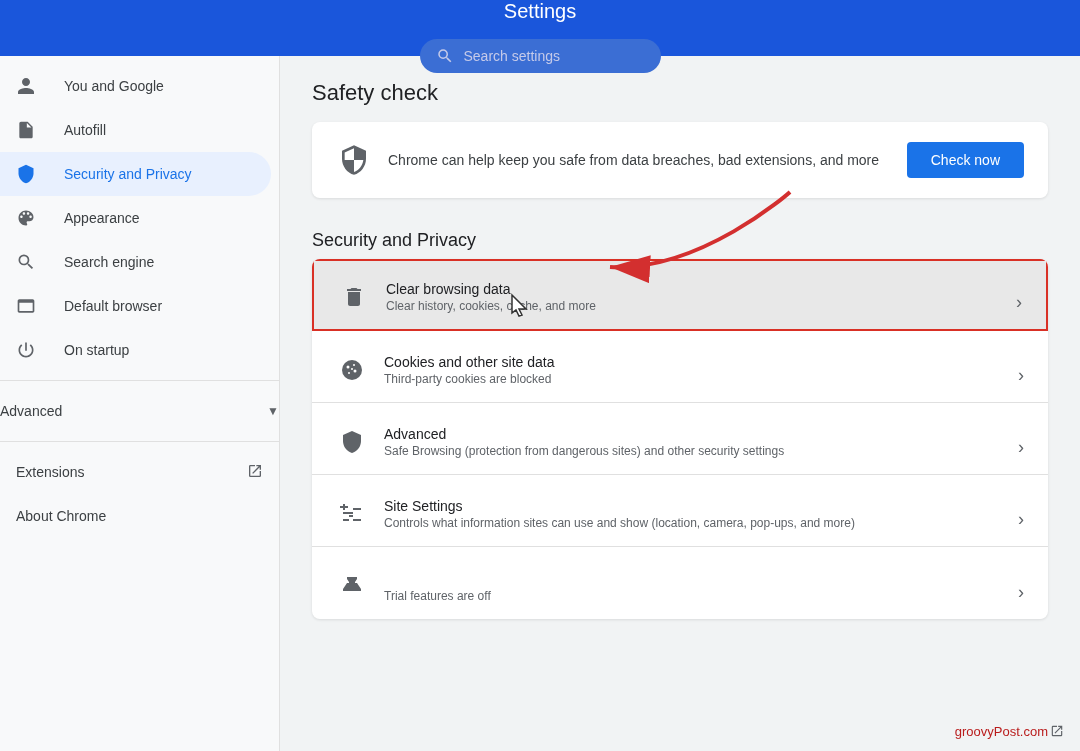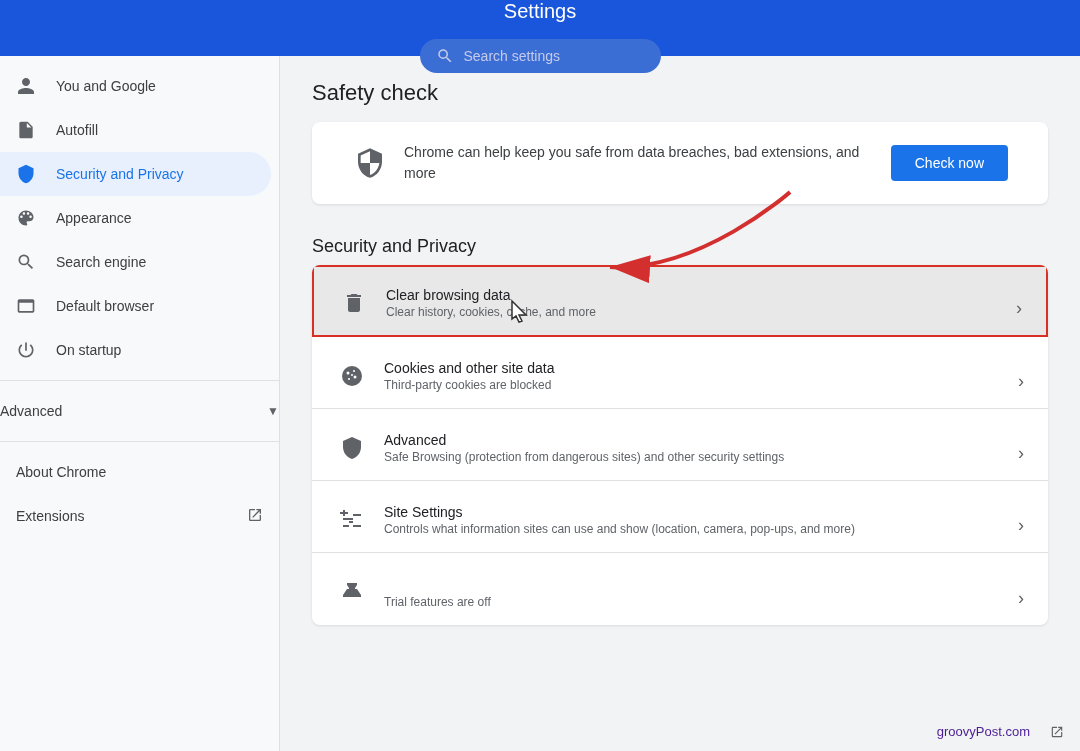--- a/index.html
+++ b/index.html
@@ -51,21 +51,21 @@
       background: #f8f9fa;
       flex-shrink: 0;
       overflow-y: auto;
       padding: 8px 0;
       border-right: 1px solid #e0e0e0;
     }
     .sidebar-item {
       display: flex;
       align-items: center;
       padding: 10px 16px;
-      gap: 20px;
+      gap: 28px;
       cursor: pointer;
       border-radius: 0 24px 24px 0;
       margin-right: 8px;
       color: #3c4043;
       font-size: 14px;
       min-height: 44px;
     }
     .sidebar-item.active {
       background: #e8f0fe;
       color: #1a73e8;
@@ -110,21 +110,21 @@
     
     .safety-check-title {
       font-size: 22px;
       color: #202124;
       font-weight: 400;
       margin-bottom: 16px;
     }
     .safety-check-card {
       background: white;
       border-radius: 8px;
-      padding: 20px 40px;
+      padding: 20px 24px;
       display: flex;
       align-items: center;
       gap: 16px;
       margin-bottom: 32px;
       box-shadow: 0 1px 3px rgba(0,0,0,0.1);
     }
     .safety-icon {
       width: 36px;
       height: 36px;
       flex-shrink: 0;
@@ -184,25 +184,24 @@
     .row-title { font-size: 14px; color: #202124; font-weight: 400; margin-bottom: 2px; }
     .row-subtitle { font-size: 12px; color: #5f6368; }
     .row-arrow { color: #5f6368; font-size: 18px; }
 
     
     .watermark {
       position: absolute;
       bottom: 12px;
       right: 16px;
       font-size: 13px;
-      color: #4c1d95;
+      color: #b91c1c;
       font-weight: 500;
       display: flex;
-      align-items: center;
-      gap: 20px;
+      gap: 2px;
     }
 
     
     .arrow-overlay {
       position: absolute;
       top: 56px;
       left: 0;
       width: 1080px;
       height: 695px;
       pointer-events: none;
@@ -291,30 +290,30 @@
     <div class="sidebar-divider"></div>
 
     <div class="sidebar-expandable">
       <span>Advanced</span>
       <span class="expand-arrow">▼</span>
     </div>
 
     <div class="sidebar-divider"></div>
 
     <div class="sidebar-section-item">
-      <span>About Chrome</span>
-    </div>
-
-    <div class="sidebar-section-item">
       <span>Extensions</span>
       <span style="margin-left: auto; color: #5f6368;">
         <svg width="16" height="16" viewBox="0 0 24 24" fill="currentColor">
             <path d="M19 19H5V5h7V3H5a2 2 0 0 0-2 2v14a2 2 0 0 0 2 2h14a2 2 0 0 0 2-2v-7h-2v7zM14 3v2h3.59l-9.83 9.83 1.41 1.41L19 6.41V10h2V3h-7z"></path>
           </svg>
       </span>
+    </div>
+
+    <div class="sidebar-section-item">
+      <span>About Chrome</span>
     </div>
 
   </div>
 
   <div class="main" style="position: relative;">
 
     <h2 class="safety-check-title">Safety check</h2>
 
     <div class="safety-check-card">
       <div class="safety-icon">

